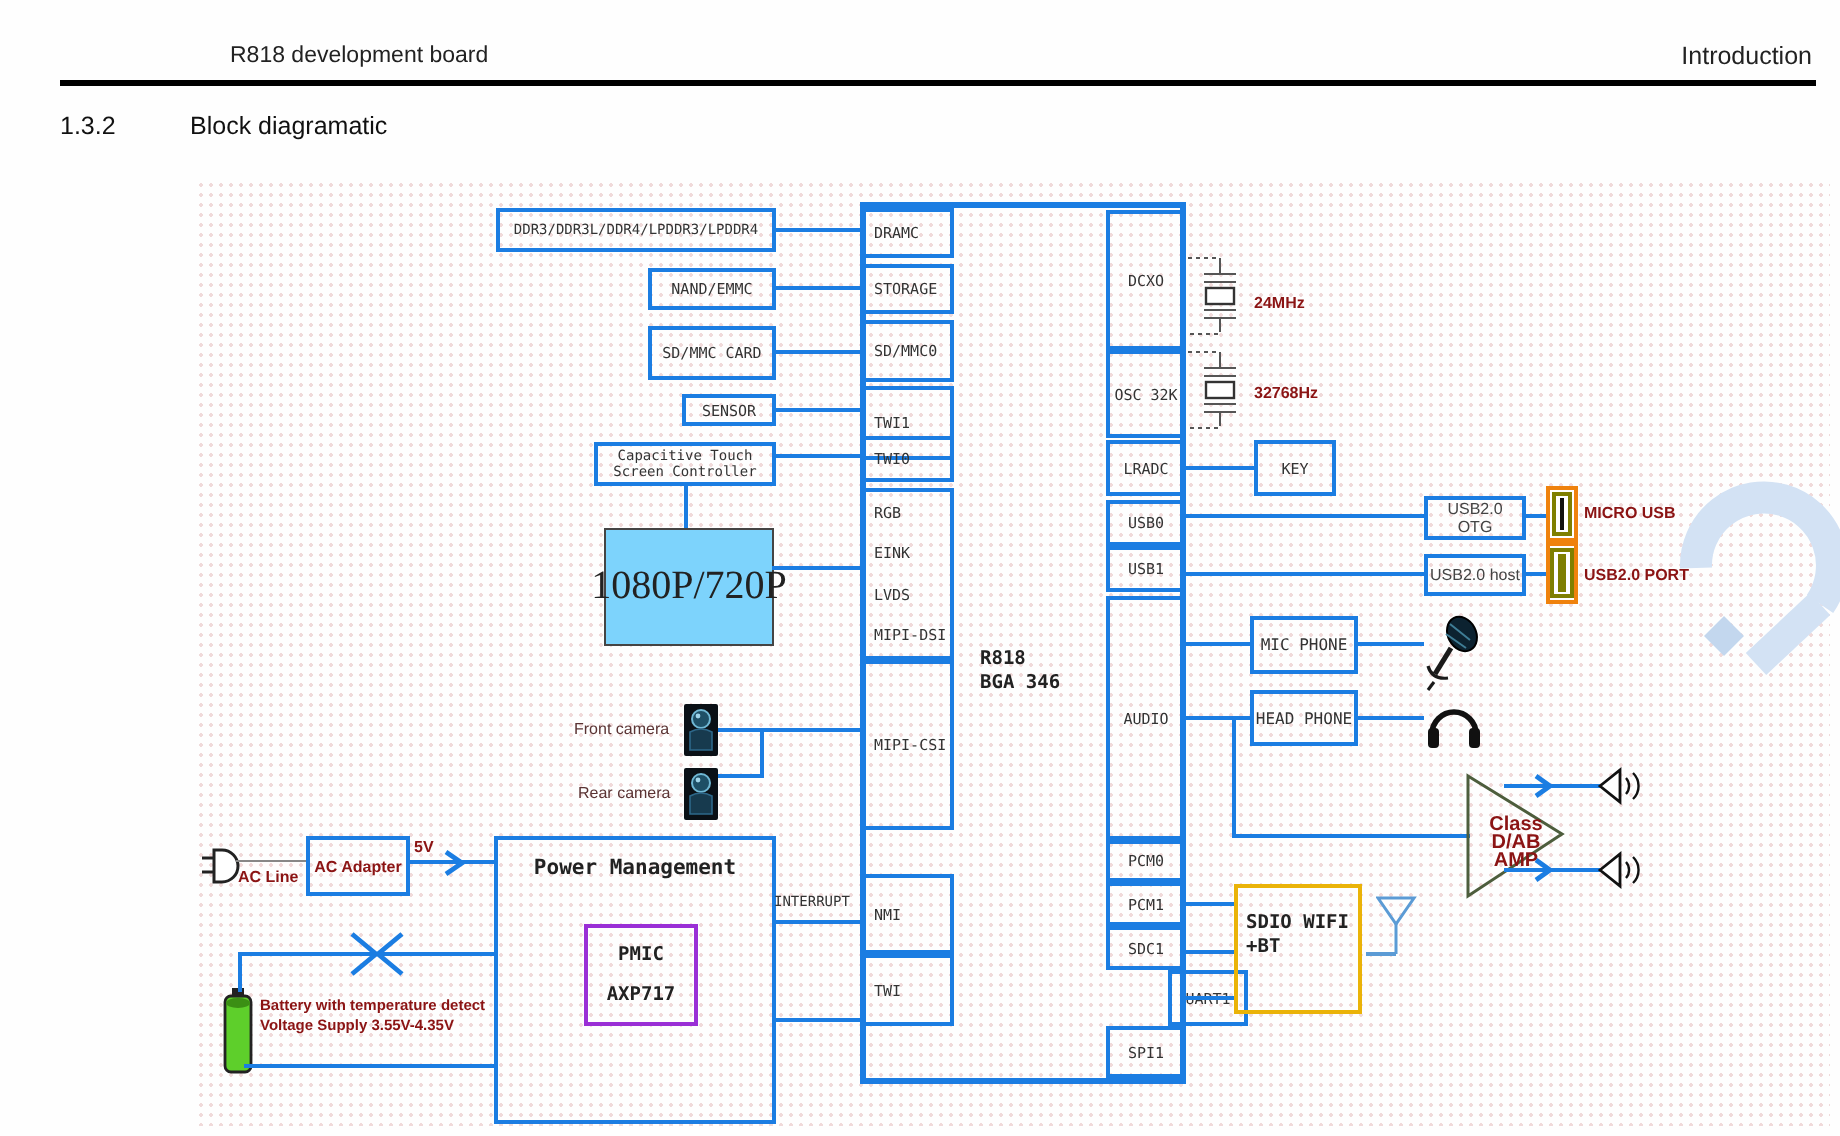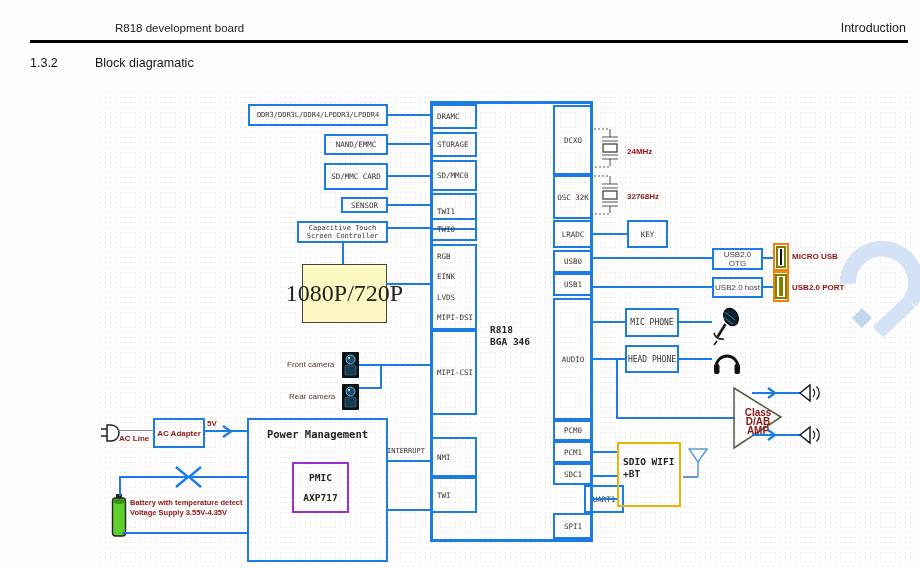--- a/index.html
+++ b/index.html
@@ -119,21 +119,21 @@
   </div>
 
   <div class="bbox" style="left:248px;top:104px;width:140px;height:22px;font-size:7px;">DDR3/DDR3L/DDR4/LPDDR3/LPDDR4</div>
   <div class="bbox" style="left:324px;top:134px;width:64px;height:21px;">NAND/EMMC</div>
   <div class="bbox" style="left:324px;top:163px;width:64px;height:27px;">SD/MMC CARD</div>
   <div class="bbox" style="left:341px;top:197px;width:47px;height:16px;">SENSOR</div>
   <div class="bbox" style="left:297px;top:221px;width:91px;height:22px;flex-direction:column;font-size:7px;line-height:8.5px;">
     <span>Capacitive Touch</span>
     <span>Screen Controller</span>
   </div>
-  <div style="position:absolute;left:302px;top:264px;width:85px;height:59px;background:#fef9c3;border:1.5px solid #444;box-sizing:border-box;display:flex;align-items:center;justify-content:center;font-family:'Liberation Serif',serif;font-size:24px;color:#222;">1080P/720P</div>
+  <div style="position:absolute;left:302px;top:264px;width:85px;height:59px;background:#7dd3fc;border:1.5px solid #444;box-sizing:border-box;display:flex;align-items:center;justify-content:center;font-family:'Liberation Serif',serif;font-size:20px;color:#222;">1080P/720P</div>
 
   <div class="graylab" style="left:287px;top:360px;">Front camera</div>
   <div class="graylab" style="left:289px;top:392px;">Rear camera</div>
 
   <svg class="icon" style="left:342px;top:352px;" width="17" height="26">
     <rect x="0" y="0" width="17" height="26" rx="1" fill="#0a1016"></rect>
     <circle cx="8.5" cy="7.5" r="4.5" fill="#1e4f66" stroke="#6fb7d4" stroke-width="1"></circle>
     <circle cx="7" cy="6" r="1.2" fill="#9fd4ea"></circle>
     <path d="M3,14 q5.5,-3 11,0 v9 h-11 z" fill="#173a4e" stroke="#2e688a" stroke-width="0.8"></path>
   </svg>

